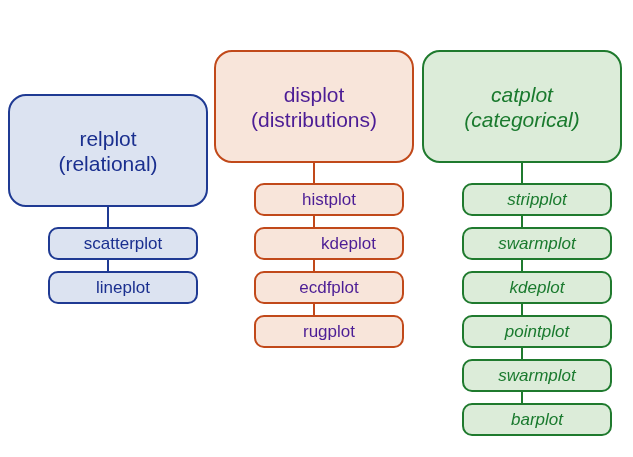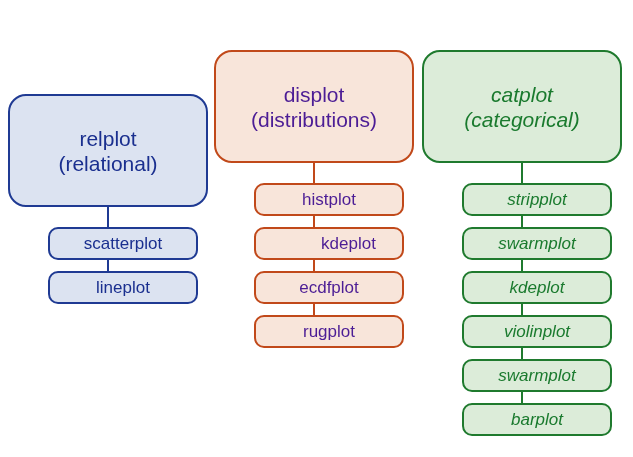--- a/index.html
+++ b/index.html
@@ -148,21 +148,21 @@
 
     <div class="node child" style="top:183px;">
       <span>stripplot</span>
     </div>
 
     <div class="node child" style="top:271px;">
       <span>kdeplot</span>
     </div>
 
     <div class="node child" style="top:315px;">
-      <span>violinplot</span>
+      <span>pointplot</span>
     </div>
 
     <div class="node child" style="top:359px;">
       <span>swarmplot</span>
     </div>
 
     <div class="node child" style="top:403px;">
       <span>barplot</span>
     </div>
   </div>

